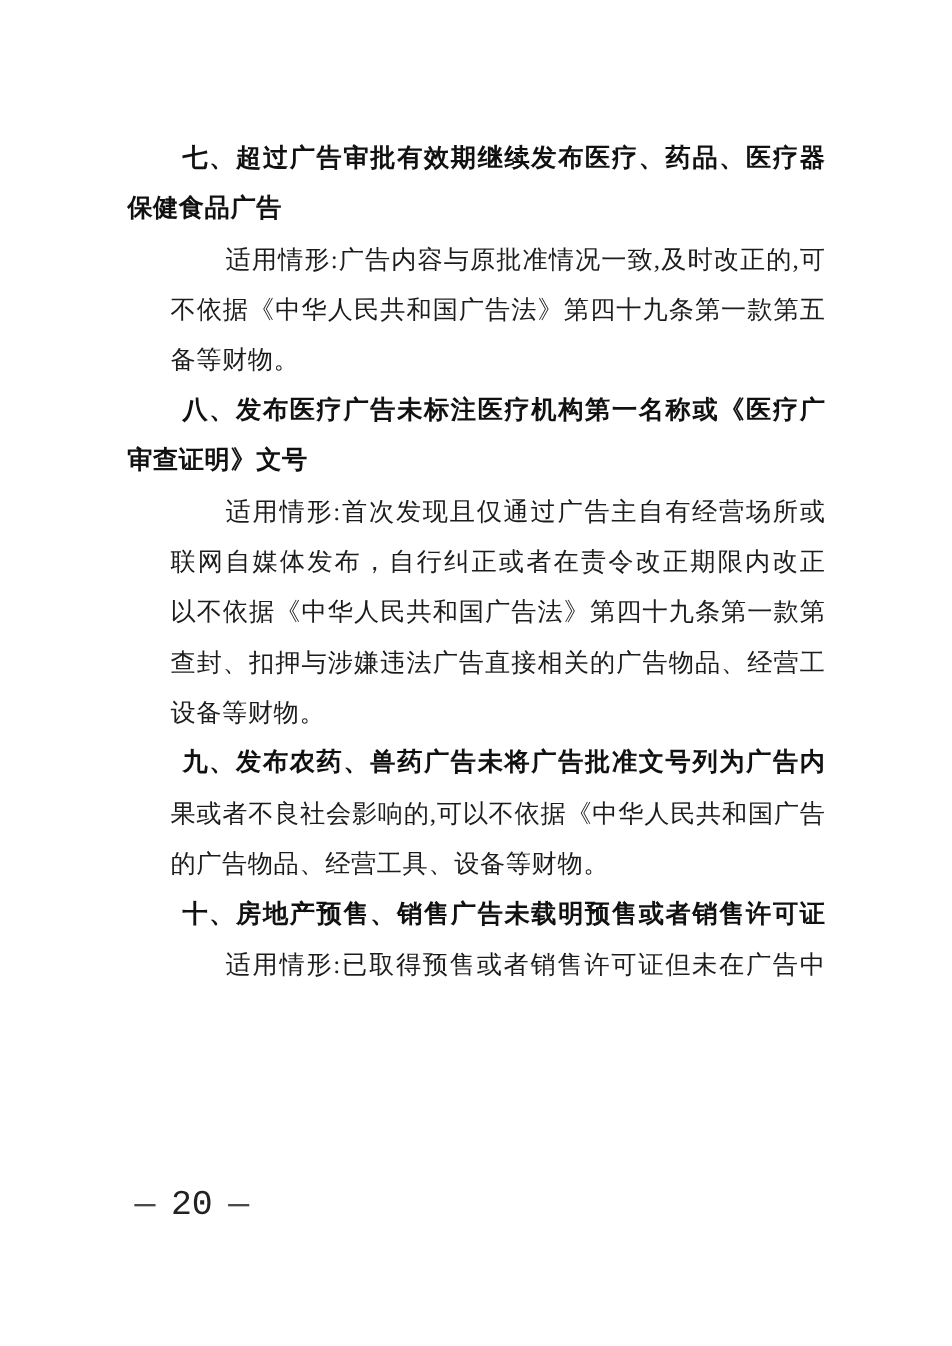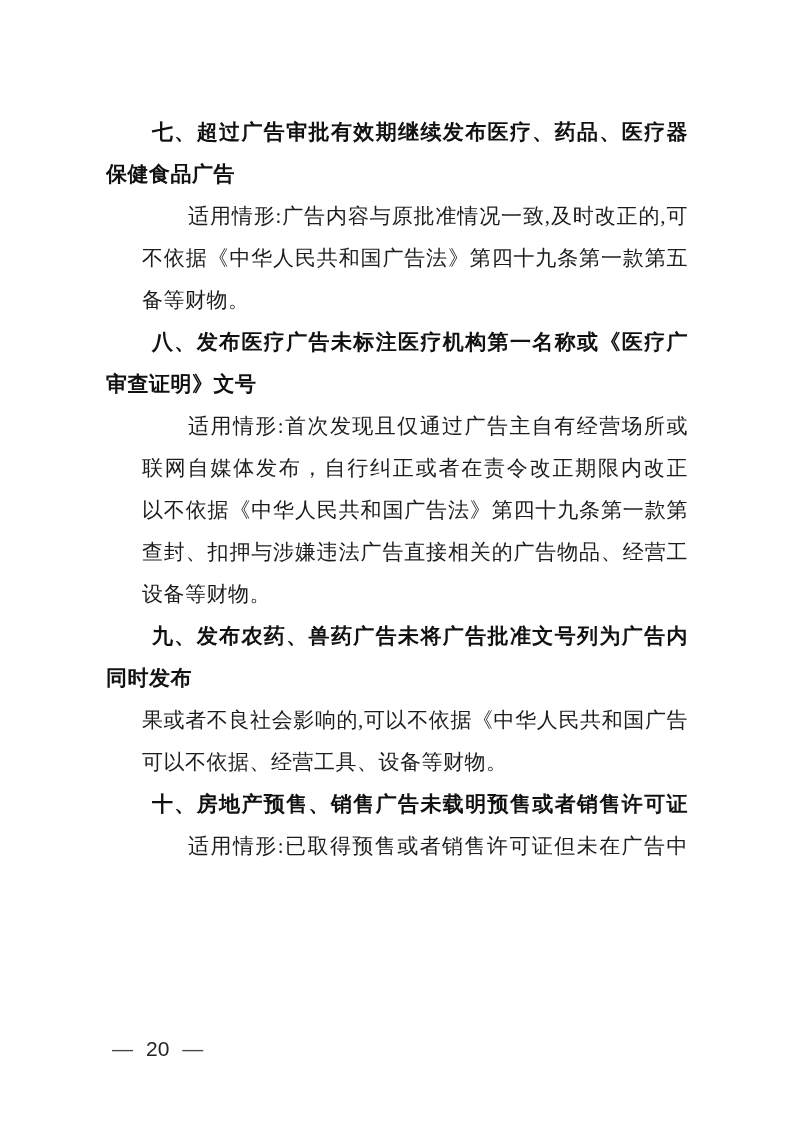--- a/index.html
+++ b/index.html
@@ -40,25 +40,25 @@
   .line.indent {
     text-indent: 46px;
   }
   .line.fill {
     text-align: justify;
     text-align-last: justify;
   }
   .footer {
     position: absolute;
     left: 112px;
-    top: 1028px;
+    top: 984px;
     height: 42px;
     line-height: 42px;
-    font-family: Liberation Sans, sans-serif;
-    font-size: 21px;
+    font-family: Liberation Mono, monospace;
+    font-size: 29px;
     color: #3a3a3a;
     white-space: nowrap;
   }
   .footer .dash {
     color: #4a4a4a;
   }
   .footer .num {
     margin: 0 13px;
     color: #222222;
   }
@@ -79,23 +79,22 @@
         <div class="line heading indent fill">八、发布医疗广告未标注医疗机构第一名称或《医疗广告</div>
         <div class="line heading">审查证明》文号</div>
         <div class="line body indent fill">适用情形:首次发现且仅通过广告主自有经营场所或者互</div>
         <div class="line body fill">联网自媒体发布，自行纠正或者在责令改正期限内改正的，可</div>
         <div class="line body fill">以不依据《中华人民共和国广告法》第四十九条第一款第五项</div>
         <div class="line body fill">查封、扣押与涉嫌违法广告直接相关的广告物品、经营工具、</div>
         <div class="line body">设备等财物。</div>
       </div>
       <div>
         <div class="line heading indent fill">九、发布农药、兽药广告未将广告批准文号列为广告内容</div>
-        <div class="line heading">同时发布</div>
         <div class="line body fill">果或者不良社会影响的,可以不依据《中华人民共和国广告法》</div>
-        <div class="line body">可以不依据、经营工具、设备等财物。</div>
+        <div class="line body">的广告物品、经营工具、设备等财物。</div>
       </div>
       <div>
         <div class="line heading indent fill">十、房地产预售、销售广告未载明预售或者销售许可证书号</div>
         <div class="line body indent fill">适用情形:已取得预售或者销售许可证但未在广告中载明</div>
       </div>
     </div>
   <div class="footer">
     <span class="dash">—</span><span class="num">20</span><span class="dash">—</span>
   </div>
 </div>

